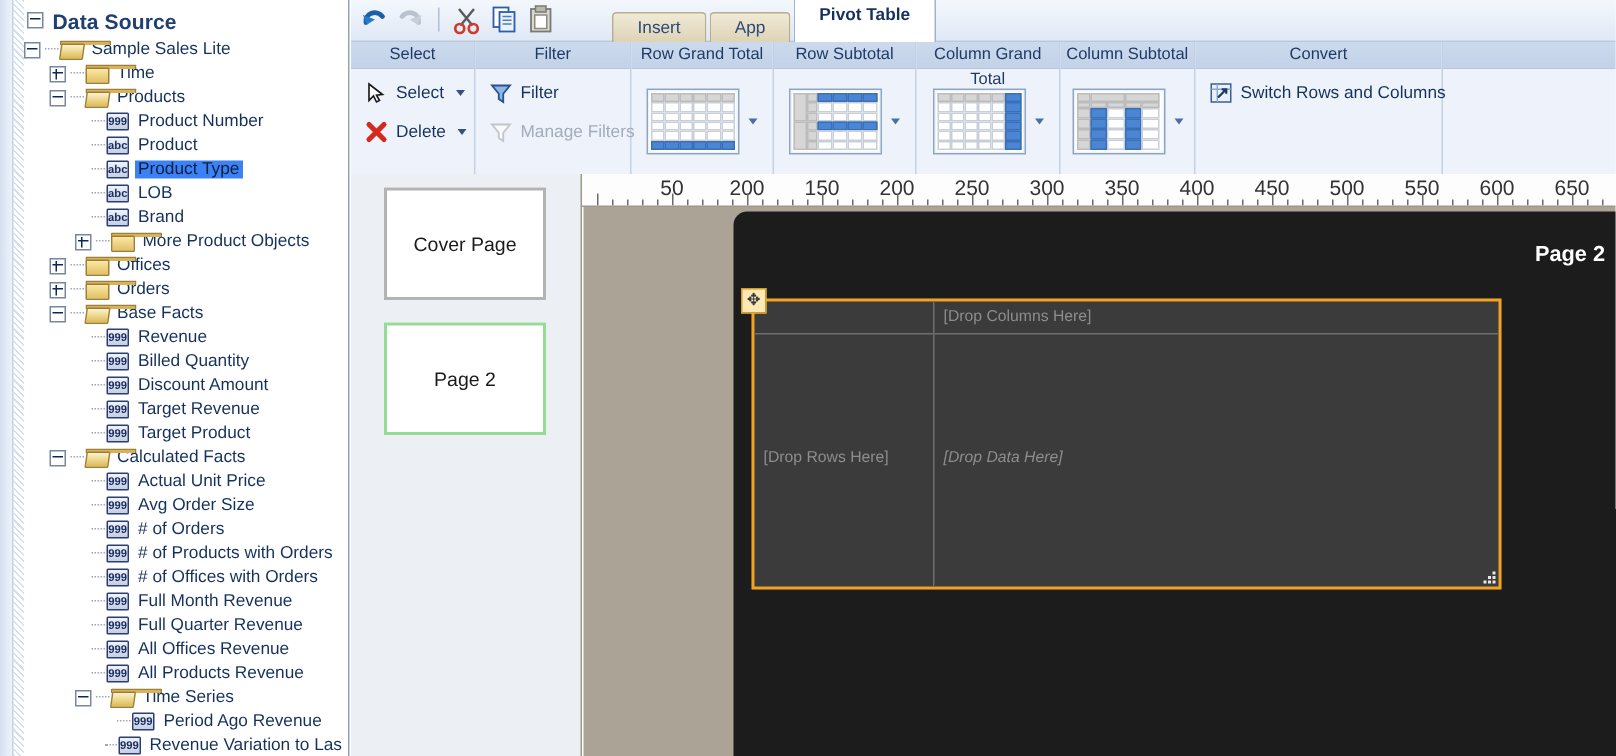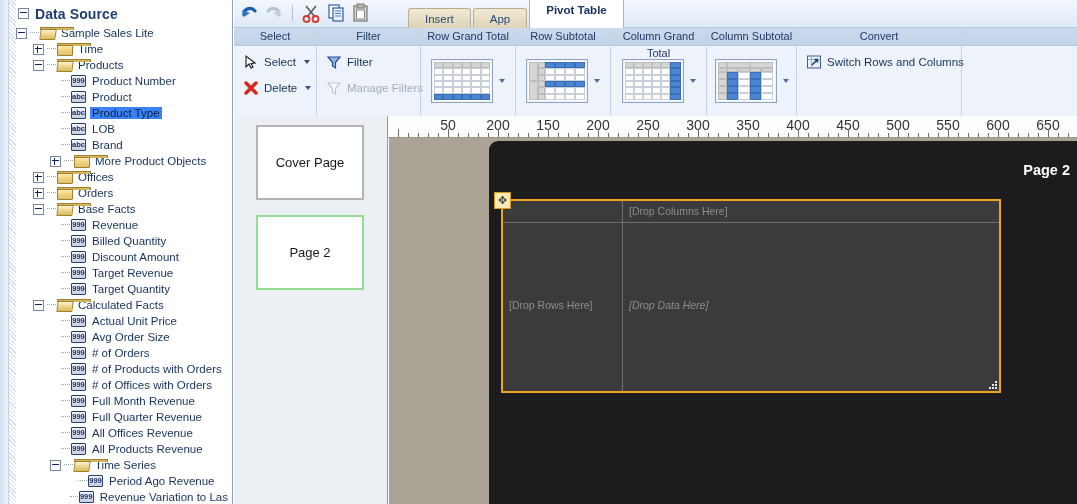--- a/index.html
+++ b/index.html
@@ -369,21 +369,21 @@
         <div class="node">
           <span class="spacer" style="width: 34px;"></span>
           <span class="dots" style="margin-left: 11px;"></span>
           <span class="ficon">999</span>
           <span class="lbl">Target Revenue</span>
         </div>
         <div class="node">
           <span class="spacer" style="width: 34px;"></span>
           <span class="dots" style="margin-left: 11px;"></span>
           <span class="ficon">999</span>
-          <span class="lbl">Target Quantity</span>
+          <span class="lbl">Target Product</span>
         </div>
         <div class="node">
           <span class="spacer" style="width: 17px;"></span>
           <span class="minus-box tog"></span>
           <span class="dots"></span>
           <span class="fld open">
             <span class="tab"></span>
             <span class="bd"></span>
           </span>
           <span class="lbl">Calculated Facts</span>

